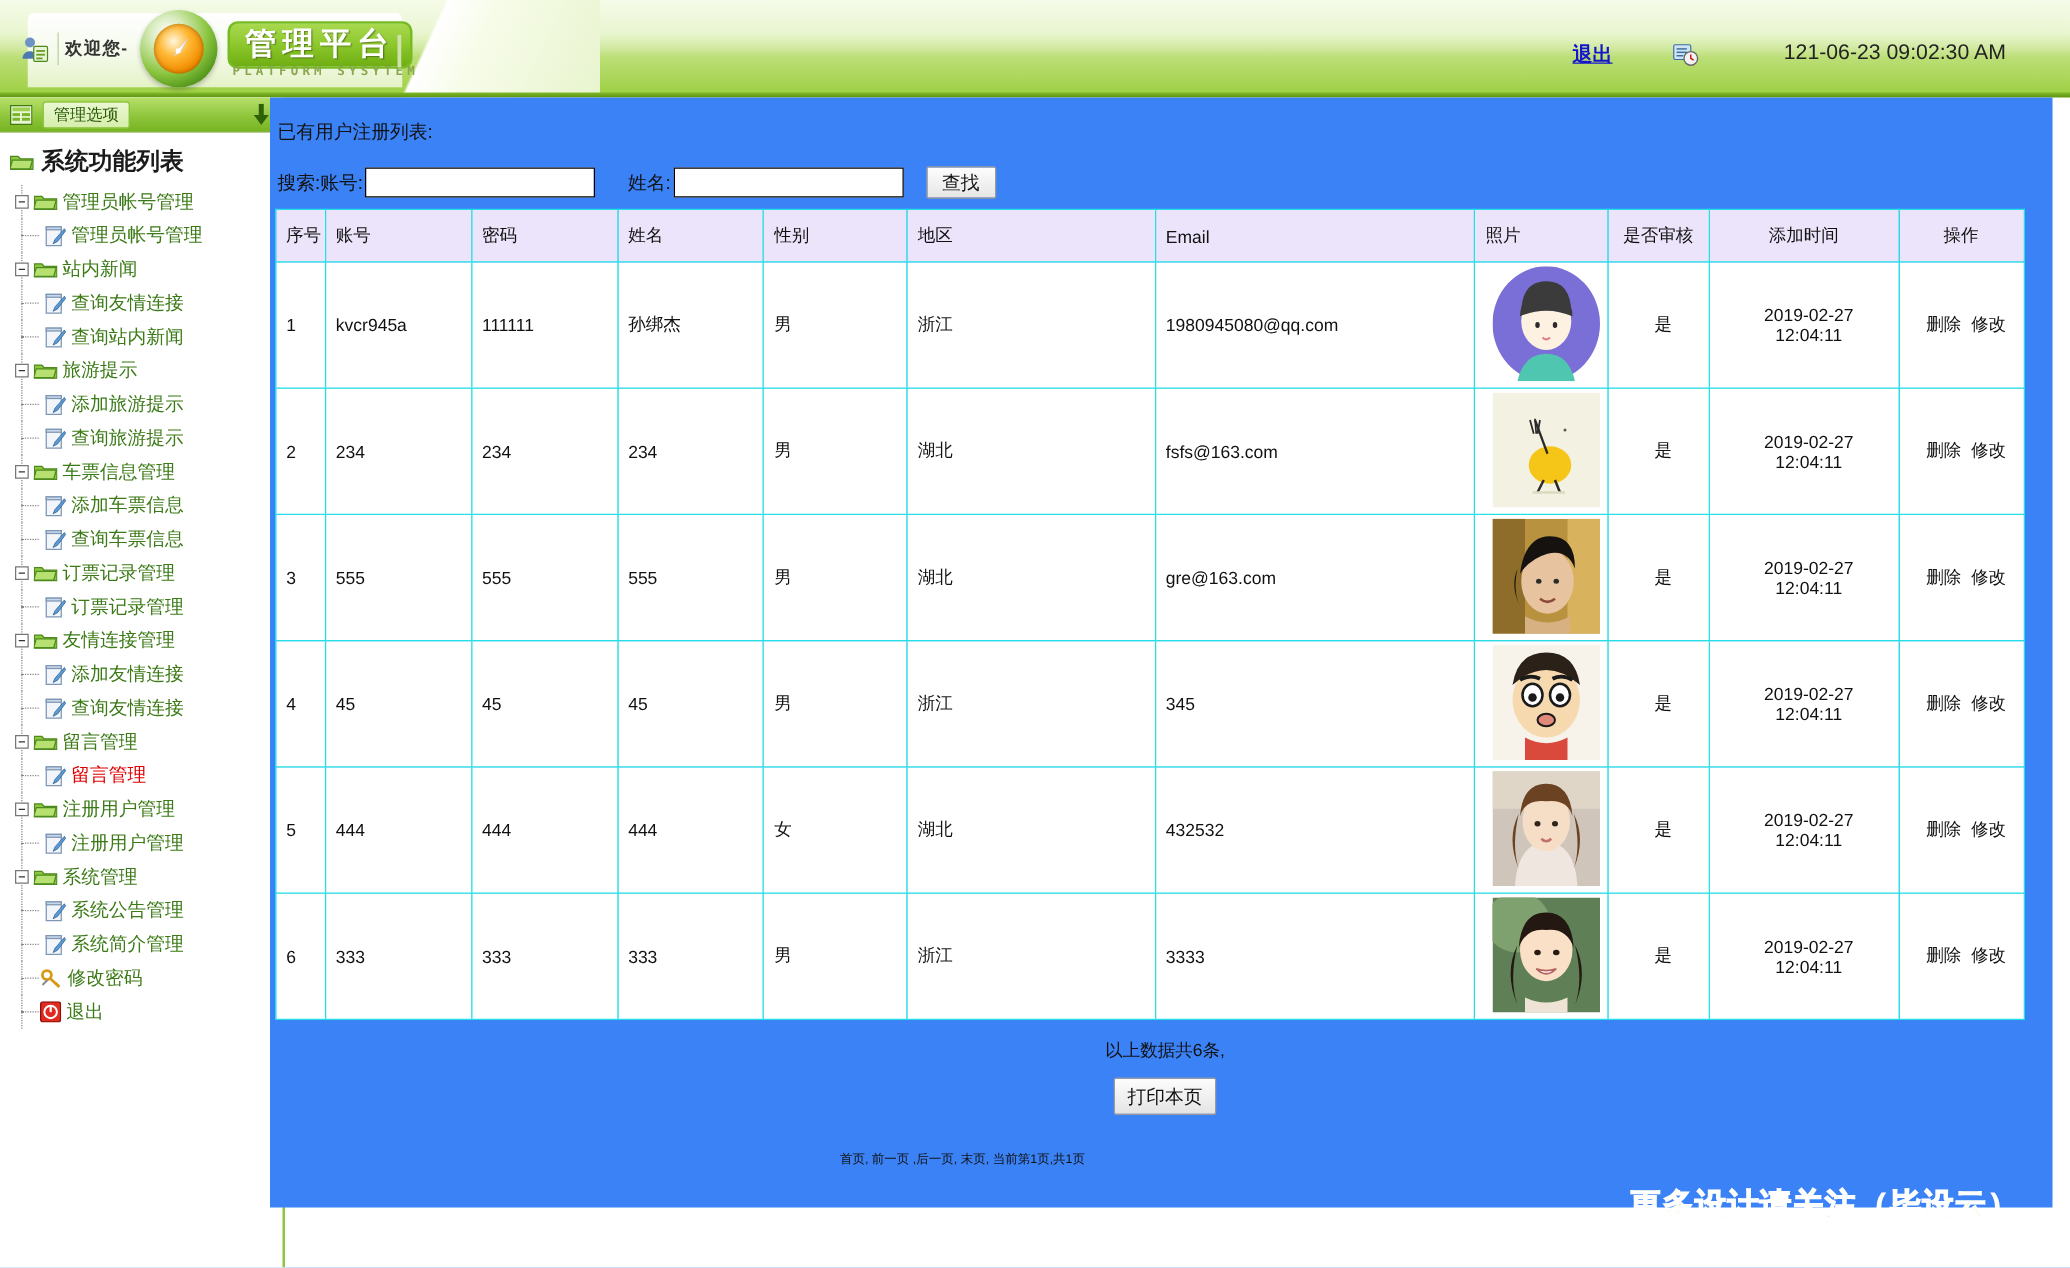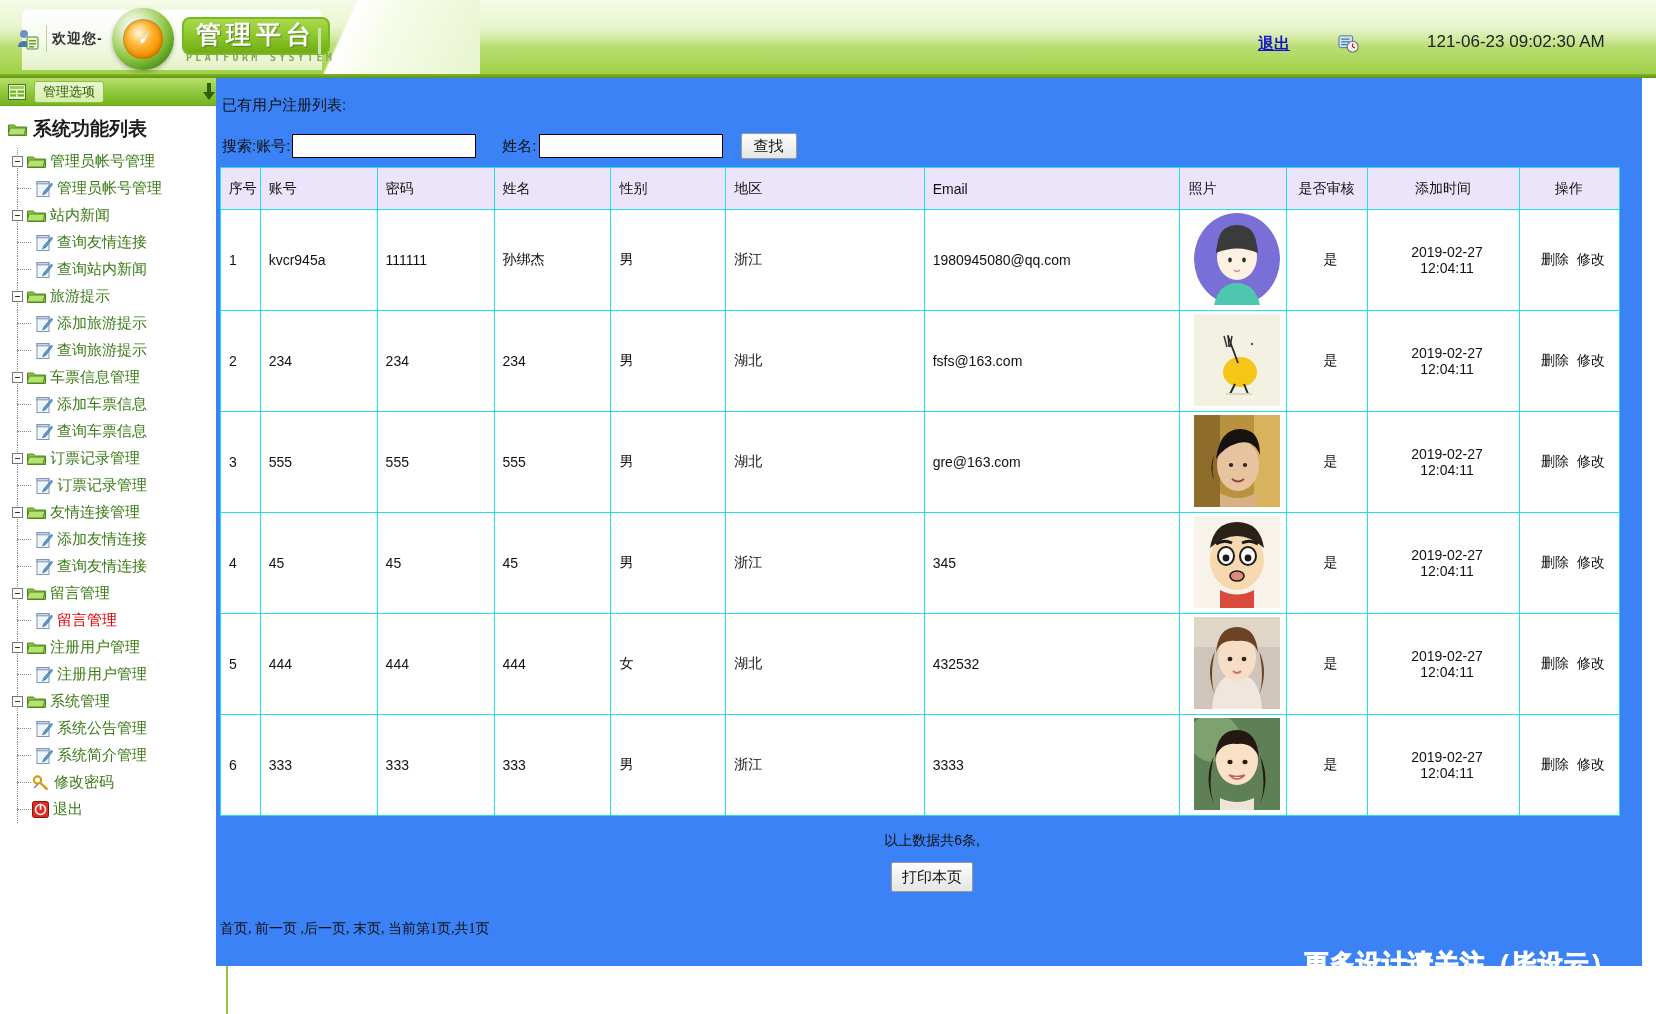--- a/index.html
+++ b/index.html
@@ -223,23 +223,22 @@
   }
   .footer-count { font-size: 14px; color: #111; }
   .print-btn {
     width: 82px; height: 30px;
     background: linear-gradient(to bottom,#fdfdfd,#e4e4e4);
     border: 1px solid #9a9a9a; border-radius: 2px;
     font-size: 15px; color: #111; cursor: pointer;
     font-family: "Liberation Sans", sans-serif;
   }
   .pager {
-    font-size: 14px; color: #111; margin-top: 28px;
+    text-align: center; font-size: 10px; color: #111; margin-top: 28px;
     width: 1100px;
-    font-family: Liberation Serif, serif;
   }
   .watermark {
     position: absolute; right: 40px; bottom: 34px; text-align: left;
     pointer-events: none;
   }
   .wm-line1 {
     font-size: 25px; font-weight: bold; color: #8cdb18;
     -webkit-text-stroke: 1px #ffffff;
     letter-spacing: 1px;
     font-family: "DejaVu Sans", sans-serif;

